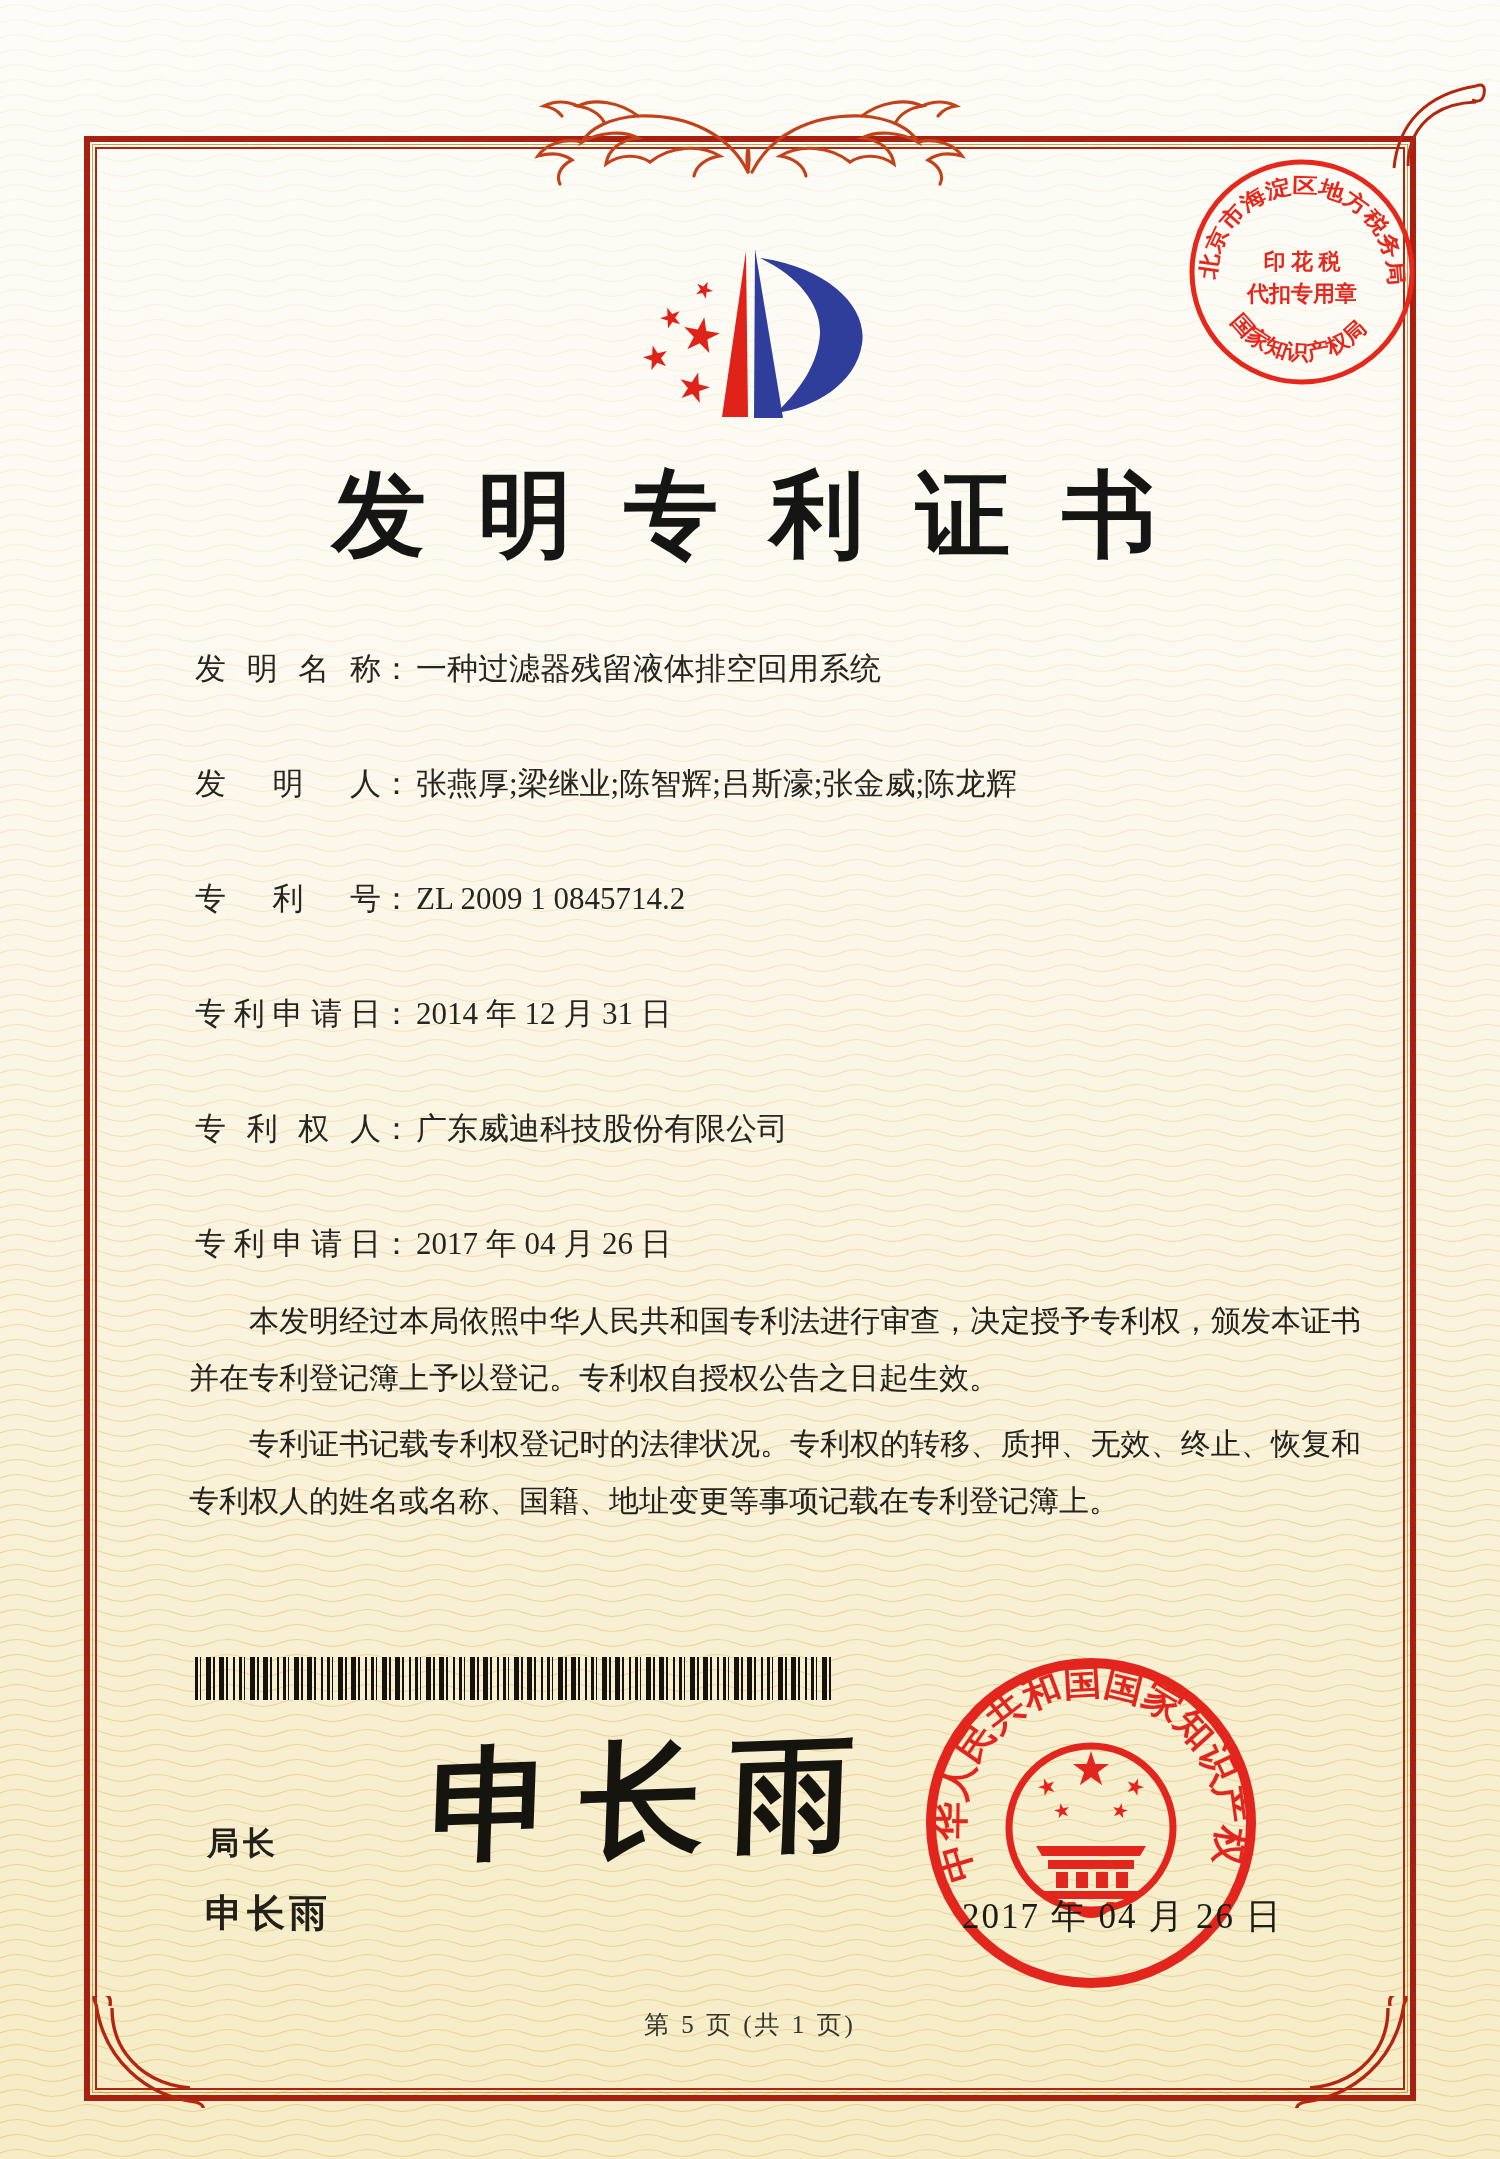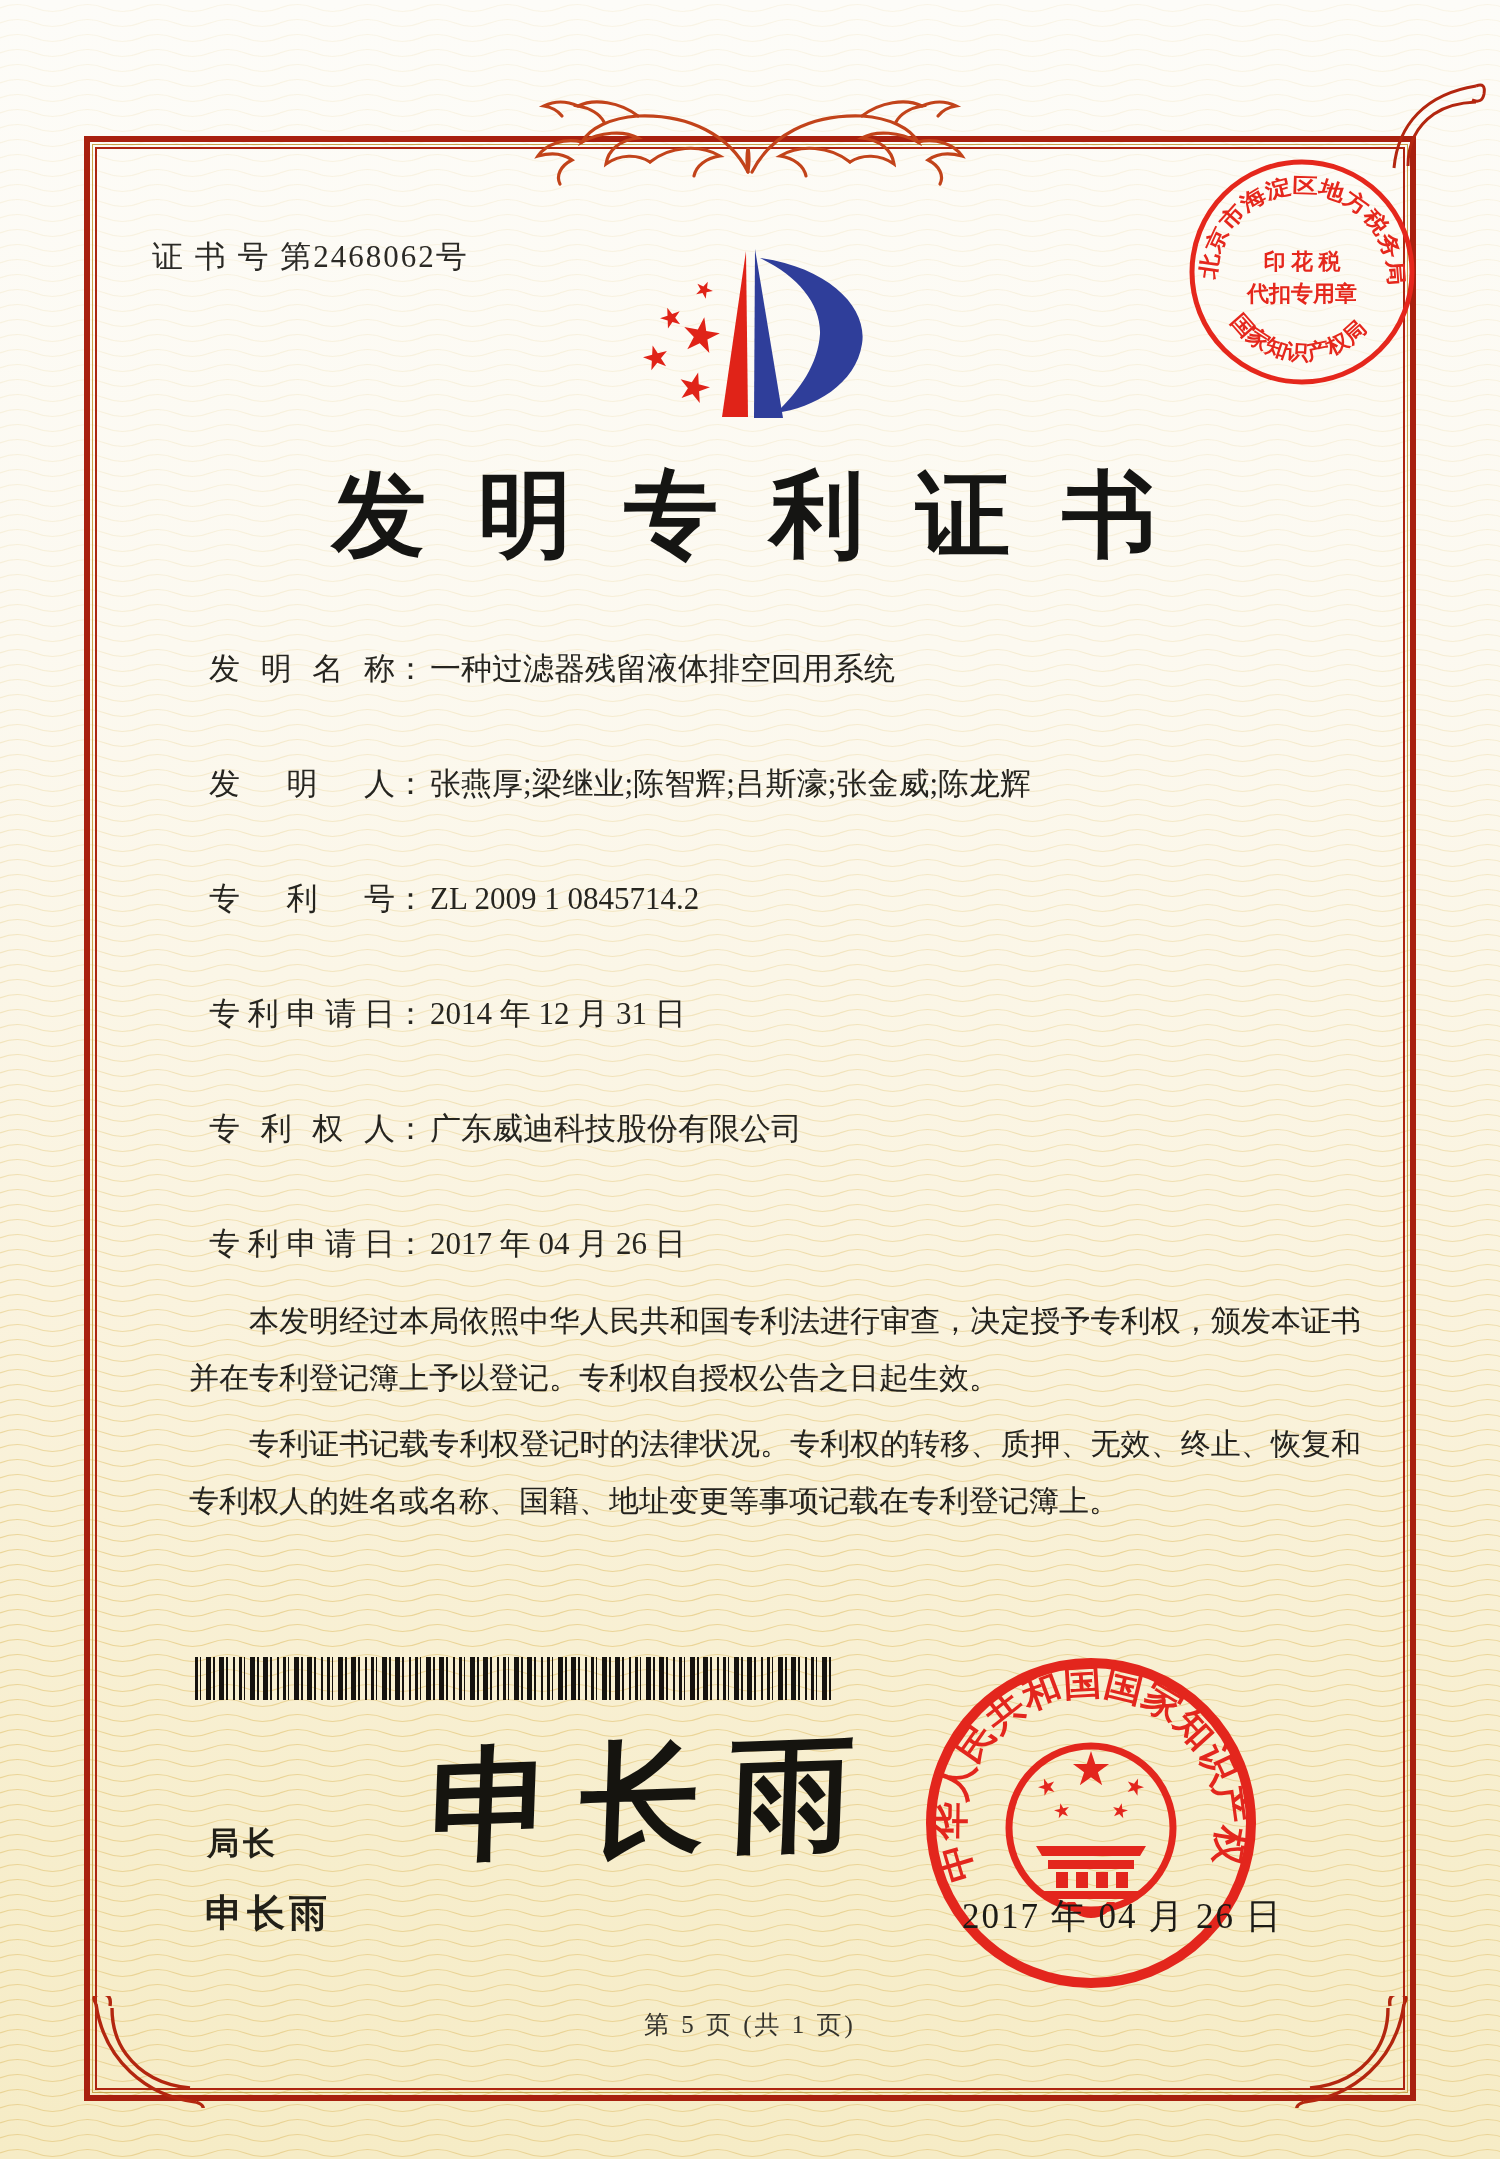--- a/index.html
+++ b/index.html
@@ -16,21 +16,21 @@
   .frame{position:absolute;left:84px;top:136px;right:84px;bottom:58px;border:6px solid #a8200f;z-index:1;}
   .frame .inner1{position:absolute;inset:2px;border:1px solid #c8a24a;}
   .frame .inner2{position:absolute;inset:5px;border:2px solid #ad2410;}
   .ornament{position:absolute;z-index:2;}
   .cert-no{position:absolute;left:152px;top:236px;font-size:31px;letter-spacing:2px;color:#2b2a26;z-index:3;}
   .logo{position:absolute;left:628px;top:230px;z-index:3;}
   .tax-stamp{position:absolute;left:1186px;top:156px;z-index:4;}
   .title{position:absolute;left:0;top:452px;width:100%;text-align:center;font-size:94px;font-weight:bold;
     letter-spacing:52px;padding-left:40px;box-sizing:border-box;color:#151513;z-index:3;}
   .fields{position:absolute;left:195px;top:0;width:1120px;z-index:3;}
-  .frow{position:absolute;left:14px;font-size:31px;color:#262520;white-space:nowrap;}
+  .frow{position:absolute;left:0;font-size:31px;color:#262520;white-space:nowrap;}
   .frow .flabel{display:inline-block;width:186px;text-align:justify;text-align-last:justify;vertical-align:bottom;}
   .frow .colon{display:inline-block;margin-right:4px;}
   .r0{top:648px}.r1{top:763px}.r2{top:878px}.r3{top:993px}.r4{top:1108px}.r5{top:1223px}
   .body-text{position:absolute;left:180px;top:1283px;width:1190px;z-index:3;font-size:30px;line-height:57px;color:#23221e;text-align:justify;}
   .body-text p{margin:9px;text-indent:2em;}
   .barcode{position:absolute;left:195px;top:1657px;width:637px;height:43px;z-index:3;
     background:repeating-linear-gradient(90deg,
       #16130f 0 3px,transparent 3px 5px,#16130f 5px 6px,transparent 6px 11px,
       #16130f 11px 16px,transparent 16px 18px,#16130f 18px 20px,transparent 20px 24px,
       #16130f 24px 29px,transparent 29px 31px,#16130f 31px 33px,transparent 33px 38px,
@@ -102,21 +102,20 @@
   </svg>
   <svg class="ornament" style="left:1294px;top:1996px;transform:scaleX(-1);" width="120" height="112" viewBox="0 0 120 112">
     <g fill="none" stroke="#b3260f" stroke-width="3.4">
       <path d="M110,106 C60,100 18,64 10,8"></path>
       <path d="M104,92 q-42,-4 -64,-34 q-14,-19 -14,-46"></path>
       <path d="M10,8 q-6,-10 6,-10 q10,0 8,12"></path>
       <path d="M110,106 q12,4 4,12 q-8,6 -14,-4"></path>
     </g>
   </svg>
 
-  <div class="cert-no">证 书 号 第2468062号</div>
 
   <svg class="logo" width="256" height="220" viewBox="0 0 256 220">
     <g fill="#e02318">
       <use href="#star" transform="translate(76,60) scale(9) rotate(25)"></use>
       <use href="#star" transform="translate(43,88) scale(11) rotate(-20)"></use>
       <use href="#star" transform="translate(73,106) scale(19) rotate(10)"></use>
       <use href="#star" transform="translate(28,128) scale(13) rotate(-15)"></use>
       <use href="#star" transform="translate(66,158) scale(16) rotate(15)"></use>
       <polygon points="118,21 94,187 120,187"></polygon>
     </g>

